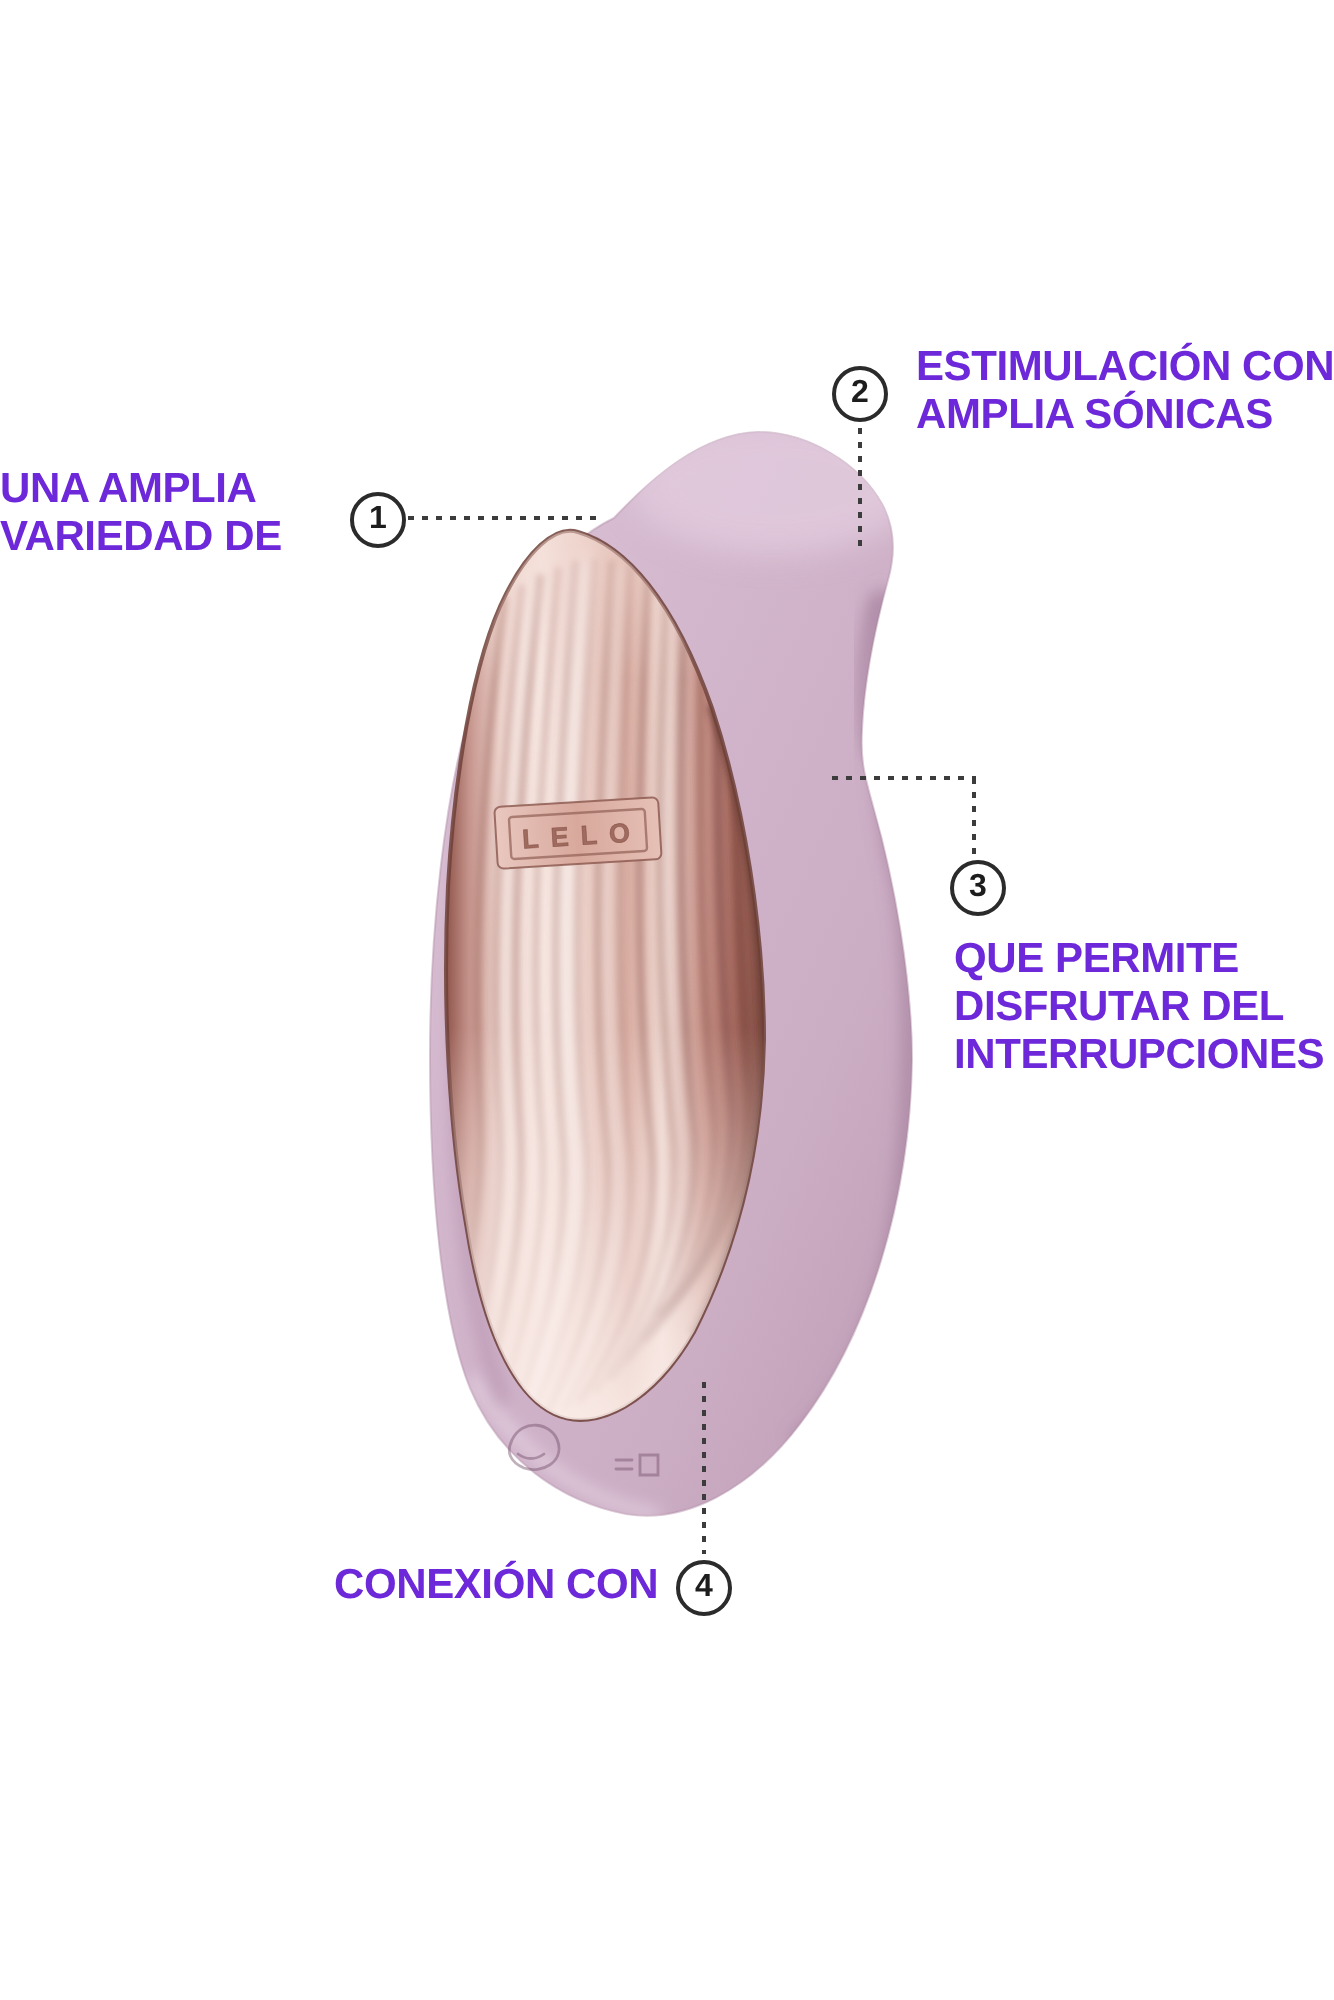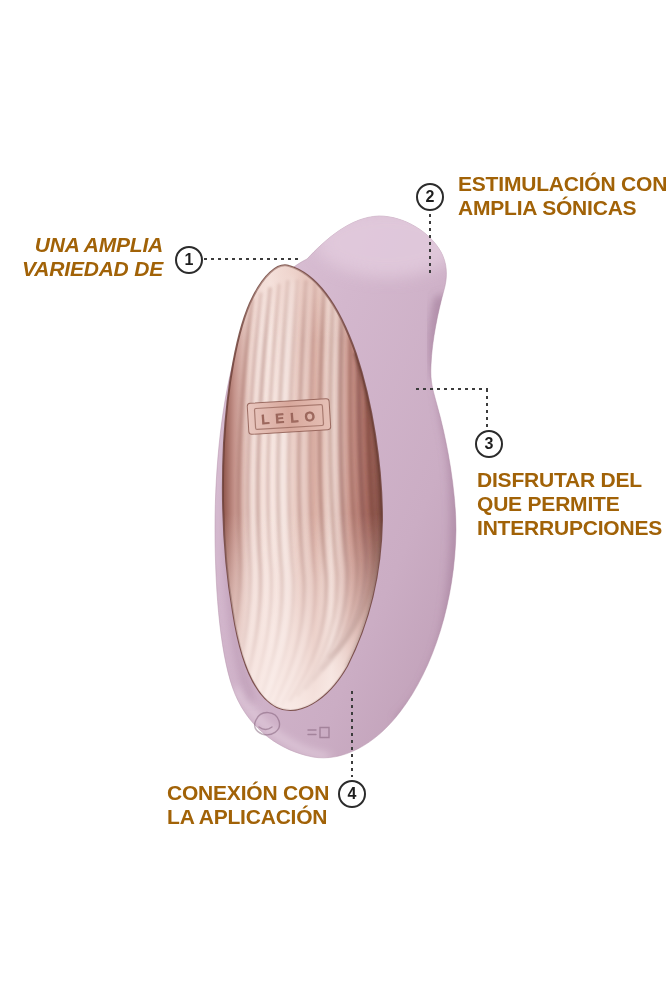--- a/index.html
+++ b/index.html
@@ -5,21 +5,21 @@
   html,body{margin:0;padding:0;background:#ffffff;}
   .stage{
     position:relative;width:667px;height:1000px;margin:0 auto;
     background:#ffffff;overflow:hidden;
     font-family:"Liberation Sans","DejaVu Sans",sans-serif;
   }
   .product-svg{position:absolute;left:0;top:0;z-index:1;}
   .callout-text{
     position:absolute;z-index:3;
     font-size:21px;line-height:24px;font-weight:bold;
-    color:#a16207;letter-spacing:-0.2px;white-space:nowrap;
+    color:#6d28d9;letter-spacing:-0.2px;white-space:nowrap;
   }
   .callout-text .line{display:block;}
   .badge{
     position:absolute;z-index:3;box-sizing:border-box;
     width:28px;height:28px;border-radius:50%;
     border:2.5px solid #2b2b2b;background:#ffffff;
     display:flex;align-items:center;justify-content:center;
     font-size:16px;font-weight:bold;color:#1d1d1d;
   }
   .dash-h{position:absolute;z-index:2;height:2px;
@@ -144,21 +144,21 @@
     </g>
 
     <g fill="none" stroke="#74506a" stroke-opacity="0.45" stroke-width="1.4" stroke-linecap="round">
       <path d="M 256 720 c 5 -11 20 -9 23 1 c 3 10 -8 16 -17 13 c -7 -3 -9 -8 -6 -14"></path>
       <path d="M 259 727 c 4 3 9 3 13 0"></path>
       <path d="M 308 730 h 8 M 308 734.5 h 8"></path>
       <path d="M 320 727.5 h 9 v 10 h -9 z"></path>
     </g>
   </svg>
 
-  <div class="callout-text" style="left:0px;top:233px;width:163px;text-align:right;font-style:italic;">
+  <div class="callout-text" style="left:0px;top:233px;width:163px;text-align:left;">
     <span class="line">UNA AMPLIA</span>
     <span class="line">VARIEDAD DE</span>
   </div>
   <div class="badge" style="left:175px;top:246px;">
     <span>1</span>
   </div>
   <div class="dash-h" style="left:204px;top:258px;width:96px;"></div>
 
   <div class="badge" style="left:416px;top:183px;">
     <span>2</span>
@@ -168,27 +168,26 @@
     <span class="line">AMPLIA SÓNICAS</span>
   </div>
   <div class="dash-v" style="left:429px;top:214px;height:60px;"></div>
 
   <div class="dash-h" style="left:416px;top:388px;width:72px;"></div>
   <div class="dash-v" style="left:486px;top:389px;height:40px;"></div>
   <div class="badge" style="left:475px;top:430px;">
     <span>3</span>
   </div>
   <div class="callout-text" style="left:477px;top:468px;">
+    <span class="line">QUE PERMITE</span>
     <span class="line">DISFRUTAR DEL</span>
-    <span class="line">QUE PERMITE</span>
     <span class="line">INTERRUPCIONES</span>
   </div>
 
   <div class="dash-v" style="left:351px;top:691px;height:86px;"></div>
-  <div class="callout-text" style="left:167px;top:781px;">
+  <div class="callout-text" style="left:167px;top:781px;text-align:right;">
     <span class="line">CONEXIÓN CON</span>
-    <span class="line">LA APLICACIÓN</span>
   </div>
   <div class="badge" style="left:338px;top:780px;">
     <span>4</span>
   </div>
 
 </div>
 
 </body></html>

